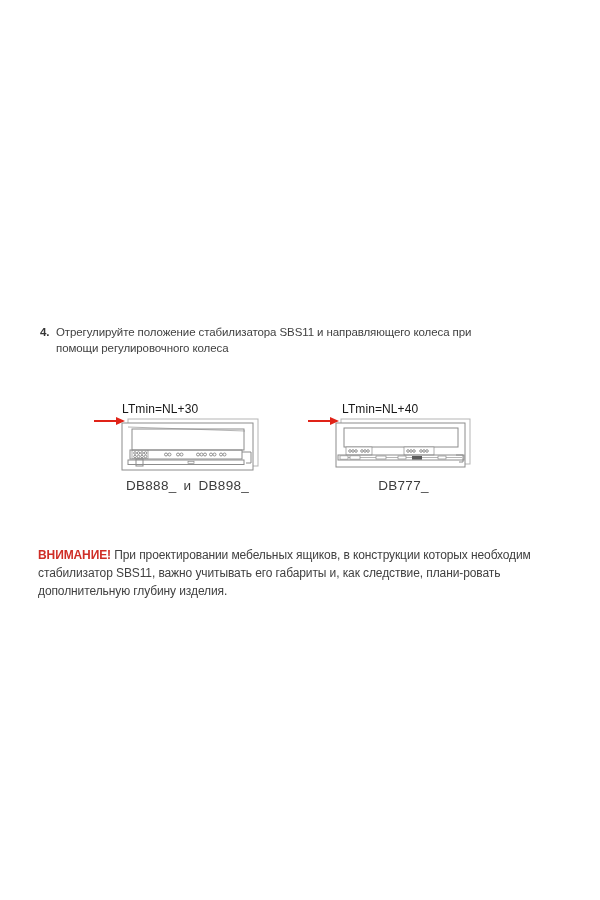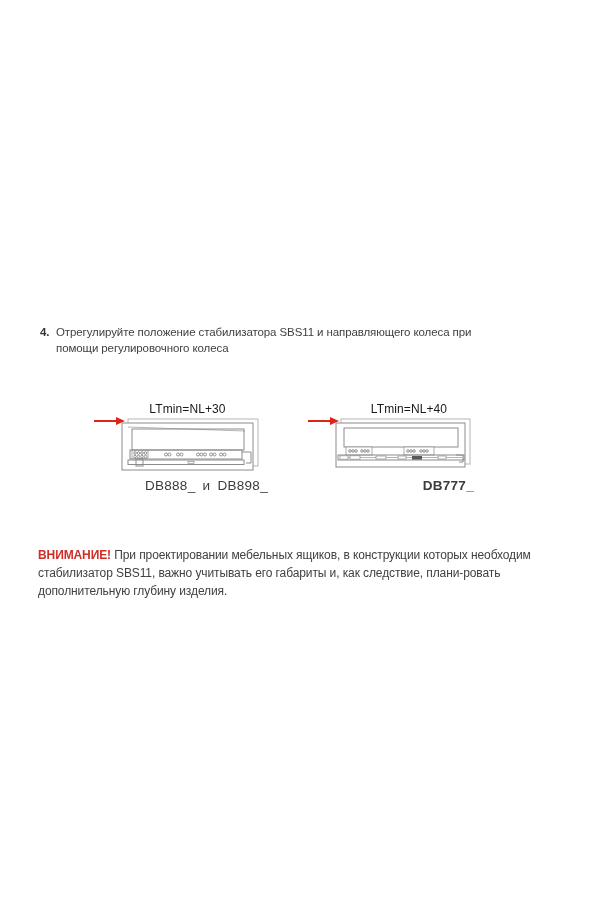--- a/index.html
+++ b/index.html
@@ -12,31 +12,31 @@
     position:absolute;left:40px;top:324px;width:452px;
     display:flex;font-size:11.5px;line-height:16px;color:#414141;letter-spacing:-0.1px;
   }
   .inum{flex:none;width:16px;font-weight:bold;color:#353535;}
   
   .fig{position:absolute;top:403px;width:180px;height:96px;}
   .fig-left{left:90px;}
   .fig-right{left:306px;}
   .fig-title{
     position:absolute;top:0;font-size:12px;line-height:13px;color:#181818;
-    text-align:center;letter-spacing:0.1px;
+    letter-spacing:0.1px;
   }
   .fig-left .fig-title{left:32px;width:131px;}
   .fig-right .fig-title{left:36px;width:134px;}
   .diagram{position:absolute;left:0;top:14px;}
   .fig-caption{
-    position:absolute;top:75px;font-size:13.5px;color:#3c3c3c;text-align:right;
+    position:absolute;top:75px;font-size:13.5px;color:#3c3c3c;text-align:center;
     letter-spacing:0.3px;word-spacing:3px;
   }
   .fig-left .fig-caption{left:17px;width:161px;}
-  .fig-right .fig-caption{left:27px;width:141px;font-weight:bold;}
+  .fig-right .fig-caption{left:27px;width:141px;}
   
   .warning{
     position:absolute;left:38px;top:546px;width:548px;margin:0;
     font-size:12px;line-height:18px;color:#414141;letter-spacing:-0.1px;
   }
   .warn-label{font-weight:bold;color:#cf2e27;}
   svg .ln{fill:none;stroke:#8c8c8c;stroke-width:1;}
   svg .ln-light{fill:none;stroke:#b5b5b5;stroke-width:1;}
   svg .boxfill{fill:#ffffff;stroke:#8c8c8c;stroke-width:1;}
   svg .hole{fill:#ffffff;stroke:#777777;stroke-width:0.8;}

